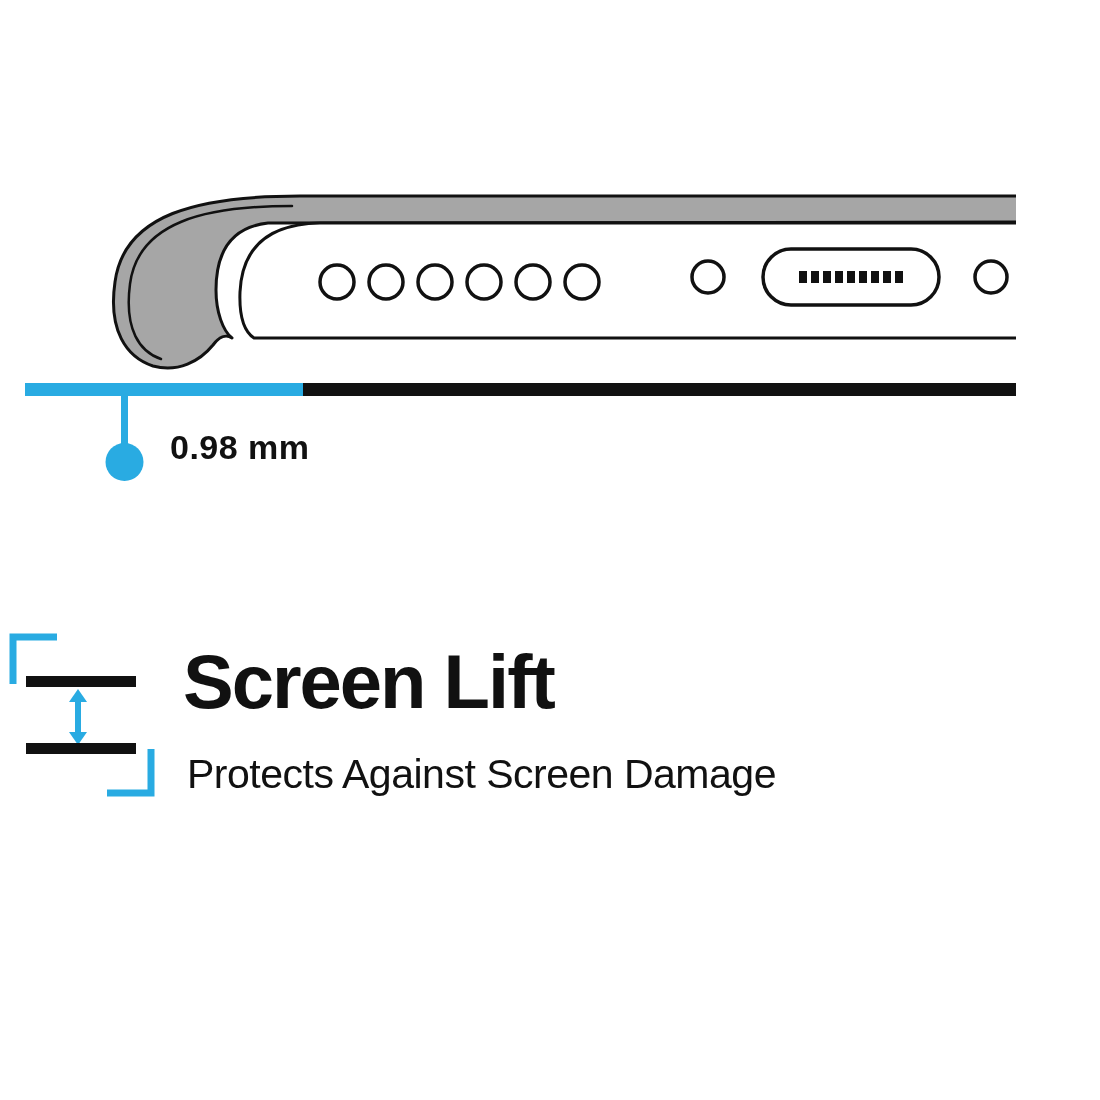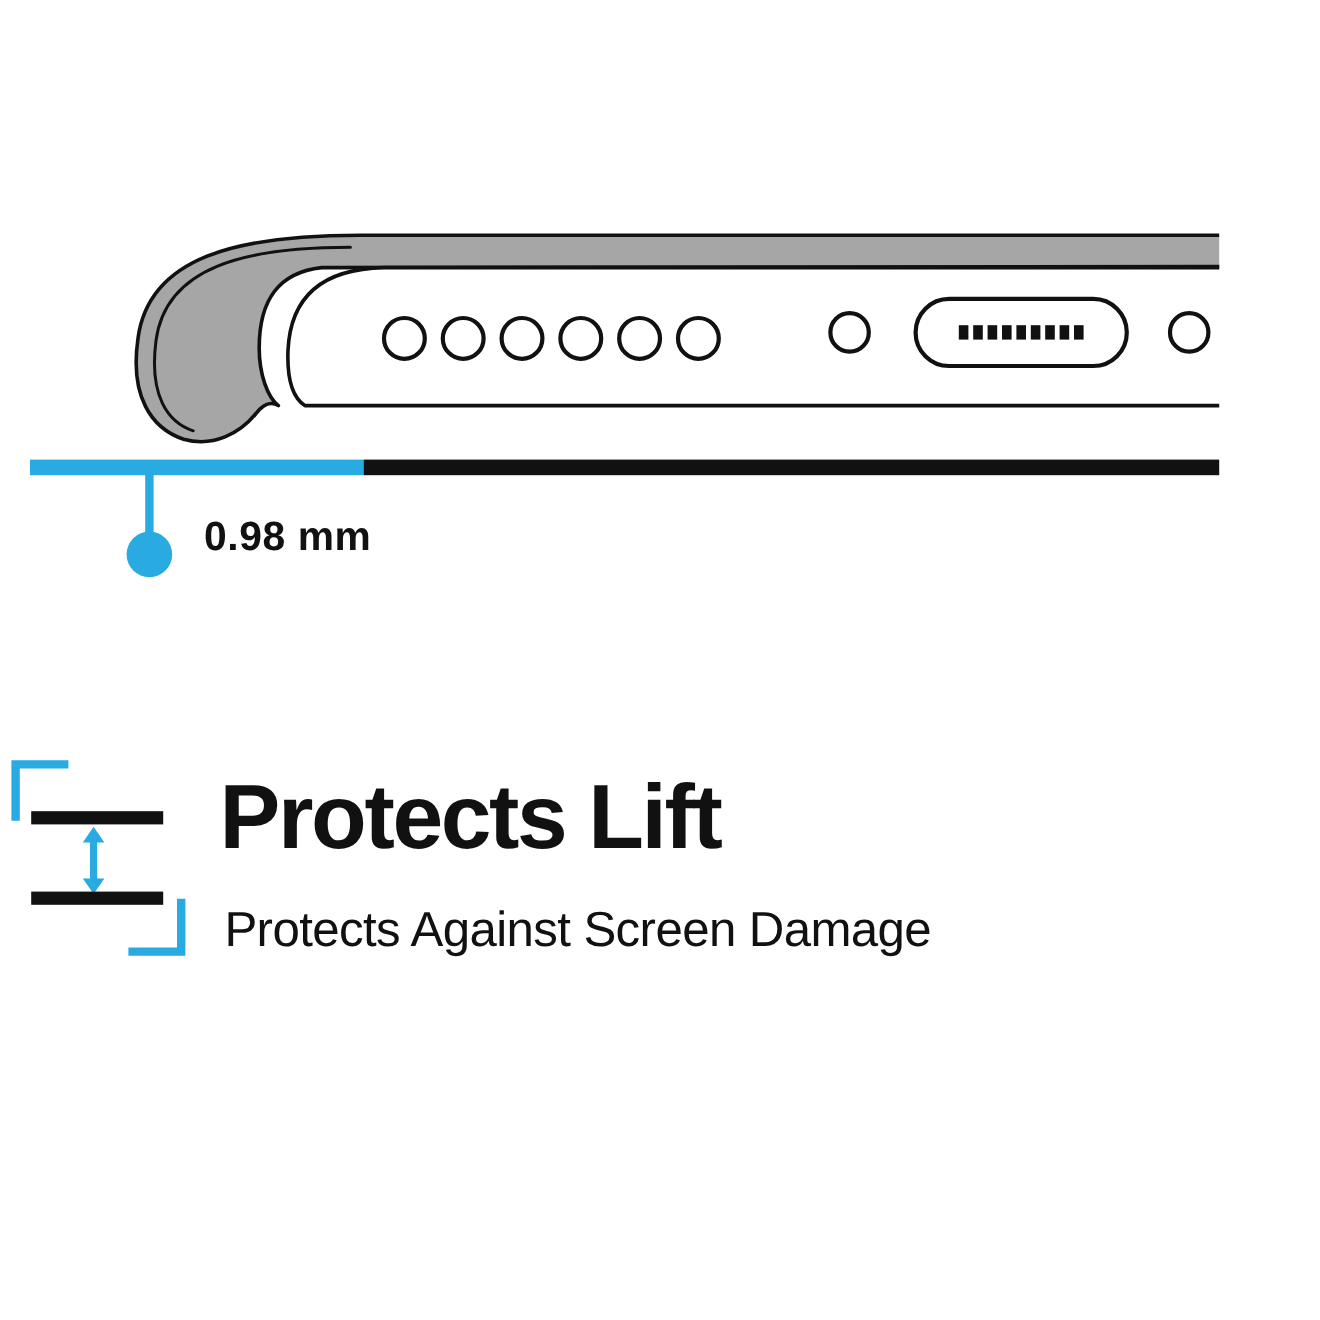--- a/index.html
+++ b/index.html
@@ -98,17 +98,17 @@
         <polygon points="78,689 69,702 87,702" fill="#29ABE2" stroke="none"></polygon>
         <polygon points="78,745 69,732 87,732" fill="#29ABE2" stroke="none"></polygon>
       </g>
       <rect x="26" y="743" width="110" height="11" fill="#111111"></rect>
       <polyline points="107,793 151,793 151,749" fill="none" stroke="#29ABE2" stroke-width="7"></polyline>
     </g>
   </svg>
 
   <div class="measure-label">0.98 mm</div>
 
-  <div class="feature-title">Protects Lift</div>
+  <div class="feature-title">Screen Lift</div>
 
   <div class="feature-subtitle">Protects Against Screen Damage</div>
 
 </div>
 
 </body></html>

